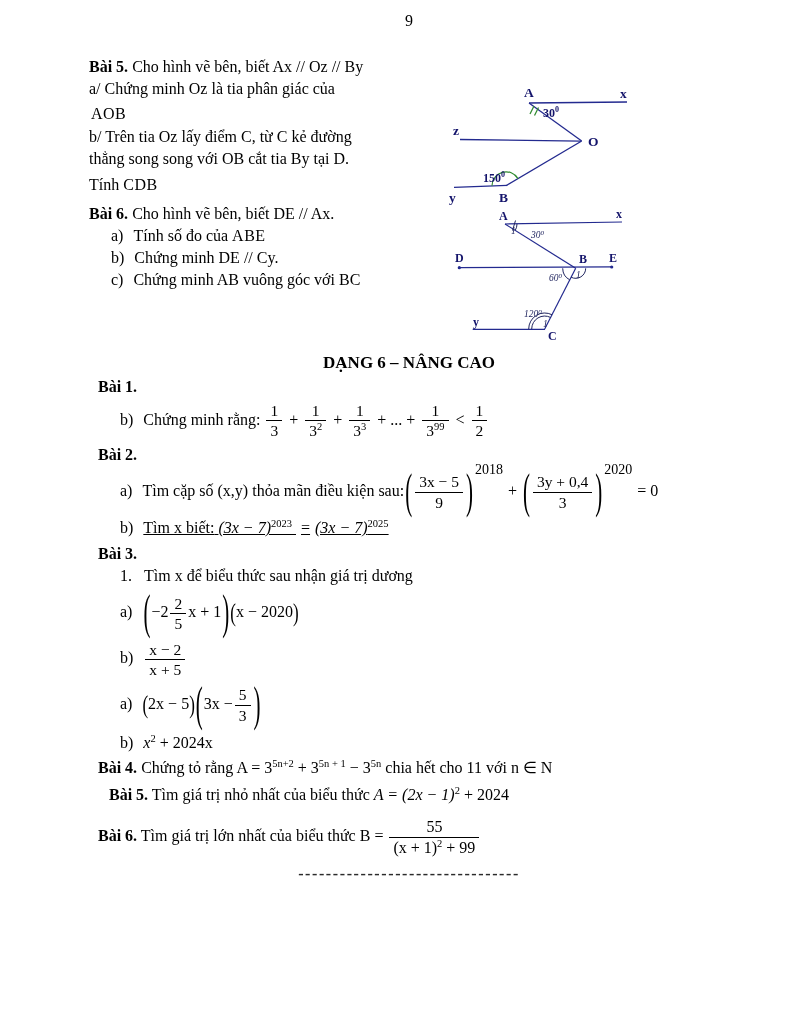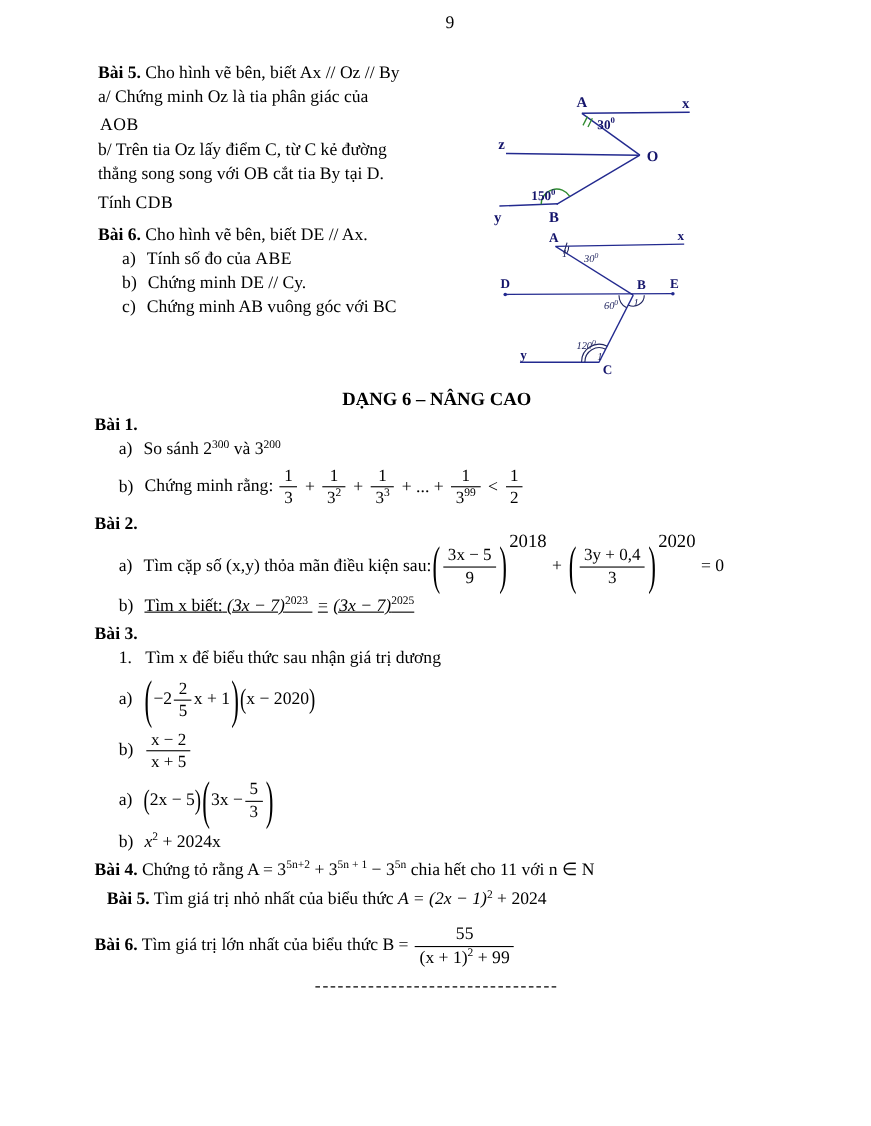--- a/index.html
+++ b/index.html
@@ -13,21 +13,21 @@
   .no1{display:inline-block;margin-right:12px;}
   
   .frac{display:inline-block;vertical-align:middle;text-align:center;line-height:1.12;margin:0 2px;font-size:15.5px;}
   .frac .fn{display:block;border-bottom:1.1px solid #000;padding:0 4px 1px;}
   .frac .fd{display:block;padding:1px 4px 0;}
   sup.e{font-size:10.5px;vertical-align:6px;line-height:0;}
   .op{margin:0 5px;}
   .bigp{display:inline-block;transform:scaleY(2.3);font-size:21px;vertical-align:middle;line-height:1;padding:0 1px;}
   .mp{display:inline-block;transform:scaleY(1.5);font-size:17px;vertical-align:-1px;}
   .pgroup{white-space:nowrap;}
-  .pexp{font-size:17px;vertical-align:22px;line-height:0;margin-left:1px;text-align:right;}
+  .pexp{font-size:14px;vertical-align:22px;line-height:0;margin-left:1px;text-align:right;}
   .eq{margin:4px 0;line-height:24px;}
   .heading{text-align:center;font-weight:bold;font-size:17px;line-height:22px;}
   .sep{letter-spacing:1.6px;font-weight:bold;color:#2b2b2b;text-align:center;margin-top:8px;}
   .mathname{letter-spacing:.5px;}
   i.mx{font-style:italic;}
   svg text{font-family:"Liberation Serif",serif;}
 </style>
 </head>
 <body>
 
@@ -108,31 +108,25 @@
     <g fill="#20255f" font-style="italic" font-size="9.5">
       <text x="71" y="34">1</text>
       <text x="91" y="38"><tspan>30</tspan><tspan dy="-3.5" font-size="7">0</tspan></text>
       <text x="109" y="81"><tspan>60</tspan><tspan dy="-3.5" font-size="7">0</tspan></text>
       <text x="136" y="78">1</text>
       <text x="84" y="117"><tspan>120</tspan><tspan dy="-3.5" font-size="7">0</tspan></text>
       <text x="103" y="127">1</text>
     </g>
   </svg>
 
-  <div class="abs" style="left:86px;top:352px;width:622px;">
+  <div class="abs" style="left:98px;top:352px;width:622px;">
 
     <div class="heading">DẠNG 6 – NÂNG CAO</div>
 
     <div class="line b" style="margin-top:2px;">Bài 1.</div>
-    <div class="line ind">
-      <span class="ino">a)</span><span>So sánh</span>
-      <span><span>2</span><sup class="e">300</sup></span>
-      <span>và</span>
-      <span><span>3</span><sup class="e">200</sup></span>
-    </div>
     <div class="line ind eq">
       <span class="ino">b)</span><span>Chứng minh rằng:</span>
       <span class="frac"><span class="fn">1</span><span class="fd">3</span></span><span class="op">+</span><span class="frac"><span class="fn">1</span><span class="fd"><span>3</span><sup class="e">2</sup></span></span><span class="op">+</span><span class="frac"><span class="fn">1</span><span class="fd"><span>3</span><sup class="e">3</sup></span></span><span class="op">+ ... +</span><span class="frac"><span class="fn">1</span><span class="fd"><span>3</span><sup class="e">99</sup></span></span><span class="op">&lt;</span><span class="frac"><span class="fn">1</span><span class="fd">2</span></span>
     </div>
 
     <div class="line b" style="margin-top:4px;">Bài 2.</div>
     <div class="line ind eq">
       <span class="ino">a)</span><span>Tìm cặp số (x,y) thỏa mãn điều kiện sau:</span><span class="pgroup"><span class="bigp">(</span><span class="frac"><span class="fn">3x − 5</span><span class="fd">9</span></span><span class="bigp">)</span><sup class="pexp">2018</sup></span><span class="op">+</span><span class="pgroup"><span class="bigp">(</span><span class="frac"><span class="fn">3y + 0,4</span><span class="fd">3</span></span><span class="bigp">)</span><sup class="pexp">2020</sup></span><span class="op">= 0</span>
     </div>
     <div class="line ind" style="margin-top:6px;text-decoration:underline;">

